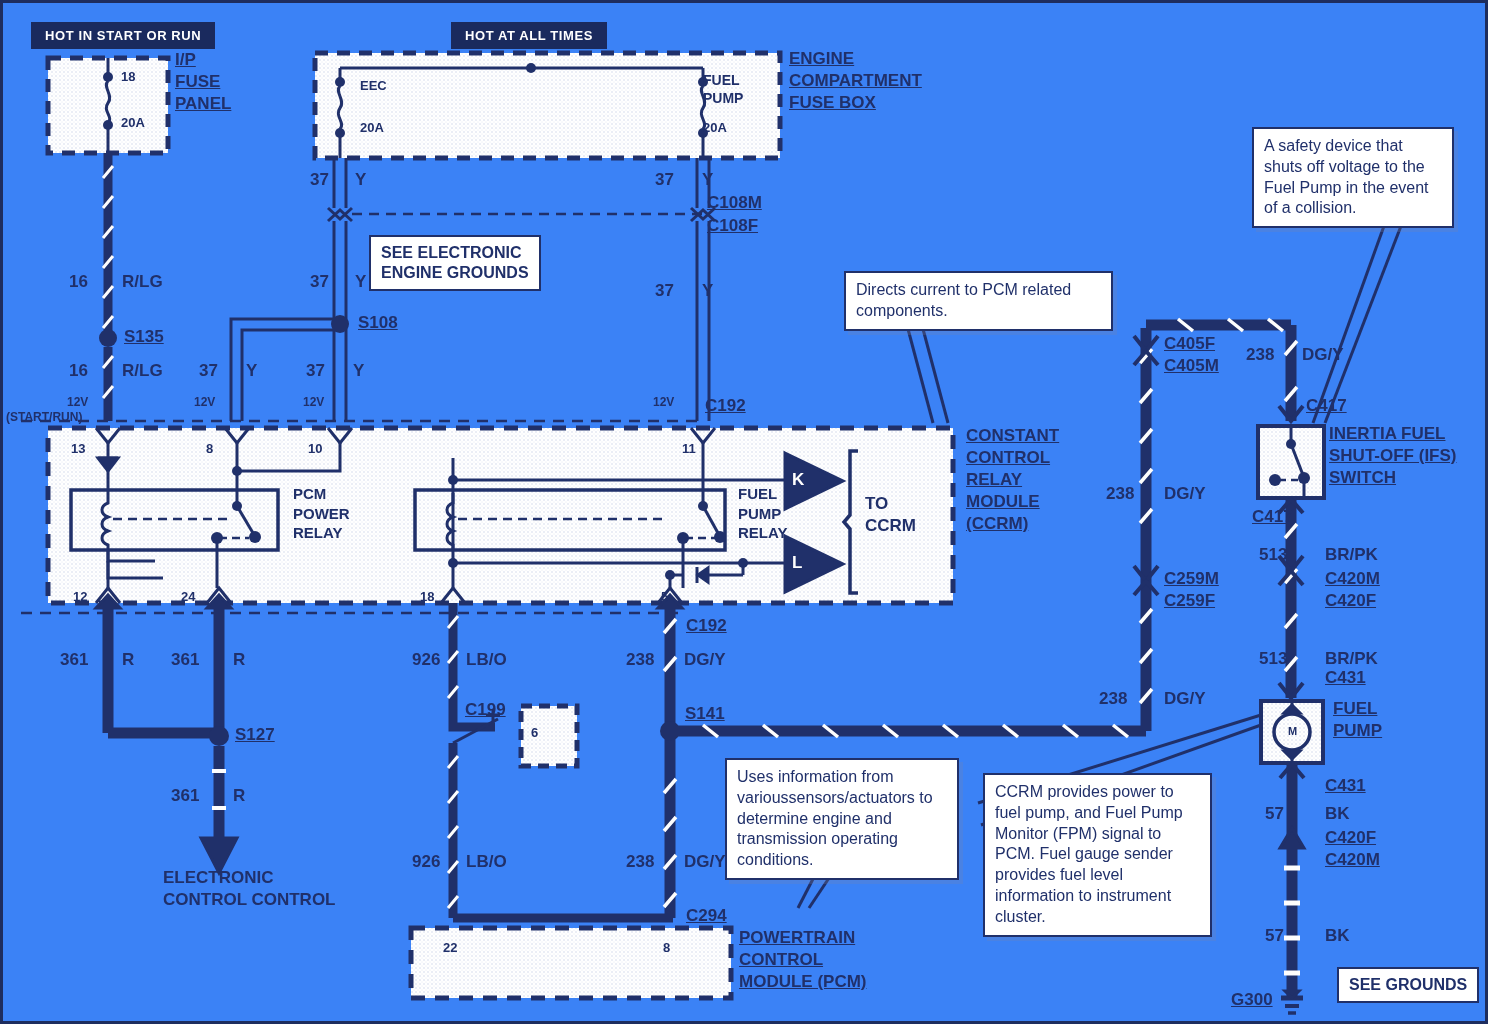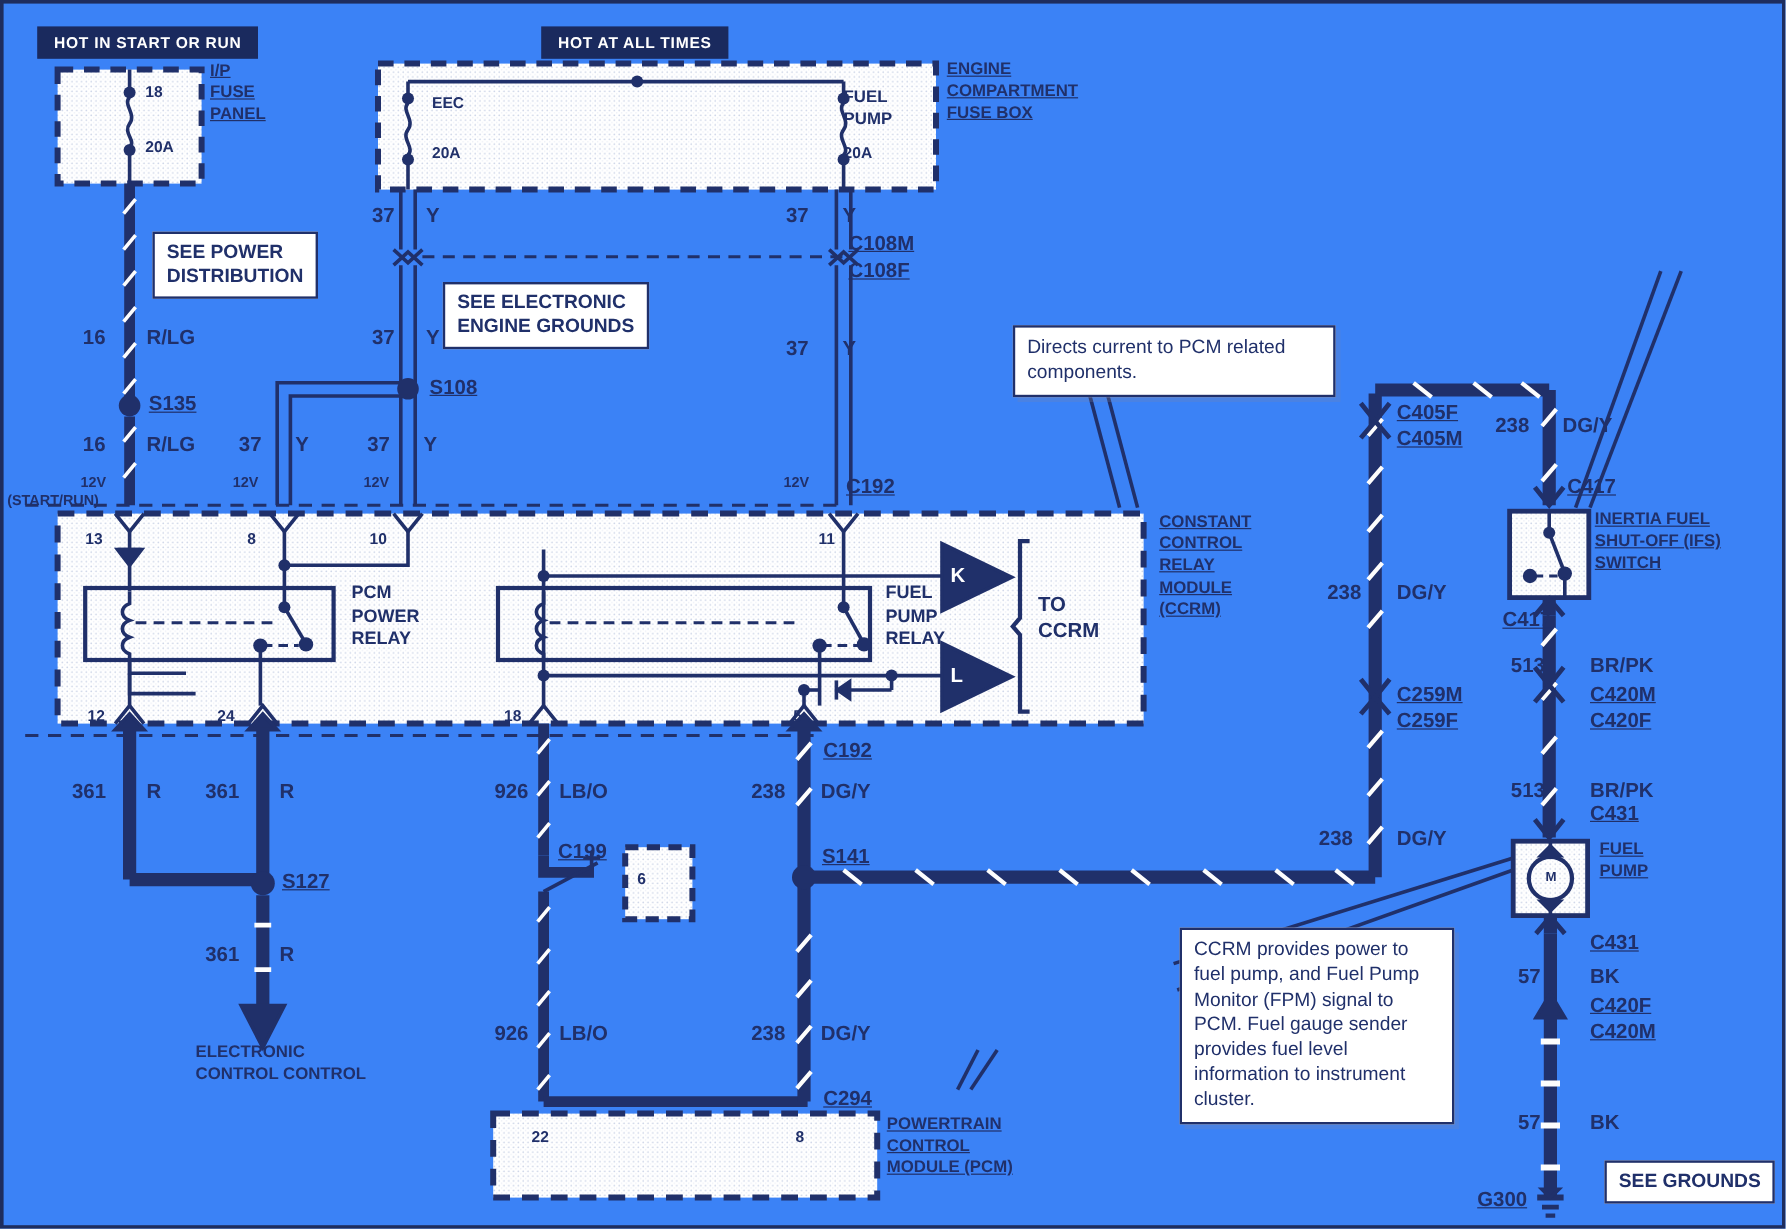--- a/index.html
+++ b/index.html
@@ -31,21 +31,21 @@
     padding:6px 10px;white-space:nowrap;
   }
   .callout{
     position:absolute;border:2px solid #20306a;background:#fff;
     color:#20306a;font-weight:normal;font-size:16px;line-height:1.3;
     padding:7px 10px;
     box-shadow:4px 4px 0 rgba(120,130,170,.25);
   }
   .multi{white-space:pre-line;}
   .comp-label{
-    position:absolute;color:#20306a;font-weight:bold;font-size:14px;
+    position:absolute;color:#20306a;font-weight:bold;font-size:17px;
     line-height:1.3;white-space:pre-line;
   }
   .arrowtag{
     position:absolute;color:#fff;font-weight:bold;font-size:17px;
   }
 </style>
 </head>
 <body>
 
 <div id="root">
@@ -350,29 +350,29 @@
 <div class="lbl sm" style="left:660px;top:937px;">8</div>
 
 <div class="comp-label multi" style="left:1326px;top:420px;text-decoration:underline;">INERTIA FUEL
 SHUT-OFF (IFS)
 SWITCH</div>
 <div class="comp-label multi" style="left:1330px;top:695px;text-decoration:underline;">FUEL
 PUMP</div>
 <div class="lbl xs" style="left:1285px;top:722px;">M</div>
 <div class="lbl u" style="left:1228px;top:986px;">G300</div>
 
-<div class="boxlbl multi" style="left:124px;top:190px;">SEE POWER
-DISTRIBUTION</div>
 <div class="boxlbl multi" style="left:366px;top:232px;">SEE ELECTRONIC
 ENGINE GROUNDS</div>
 <div class="boxlbl" style="left:1334px;top:964px;">SEE GROUNDS</div>
 <div class="comp-label multi" style="left:160px;top:864px;">ELECTRONIC
 CONTROL CONTROL</div>
 
+<div class="callout" style="left:1249px;top:124px;width:178px;">A safety device that shuts off voltage to the Fuel Pump in the event of a collision.</div>
 <div class="callout" style="left:841px;top:268px;width:245px;">Directs current to PCM related components.</div>
+<div class="callout" style="left:722px;top:755px;width:210px;">Uses information from varioussensors/actuators to determine engine and transmission operating conditions.</div>
 <div class="callout" style="left:980px;top:770px;width:205px;">CCRM provides power to fuel pump, and Fuel Pump Monitor (FPM) signal to PCM.  Fuel gauge sender provides fuel level information to instrument cluster.</div>
 
 <div class="lbl u" style="left:121px;top:323px;">S135</div>
 <div class="lbl u" style="left:355px;top:309px;">S108</div>
 <div class="lbl u" style="left:232px;top:721px;">S127</div>
 <div class="lbl u" style="left:682px;top:700px;">S141</div>
 
 <div class="lbl u" style="left:704px;top:189px;">C108M</div>
 <div class="lbl u" style="left:704px;top:212px;">C108F</div>
 <div class="lbl u" style="left:702px;top:392px;">C192</div>

